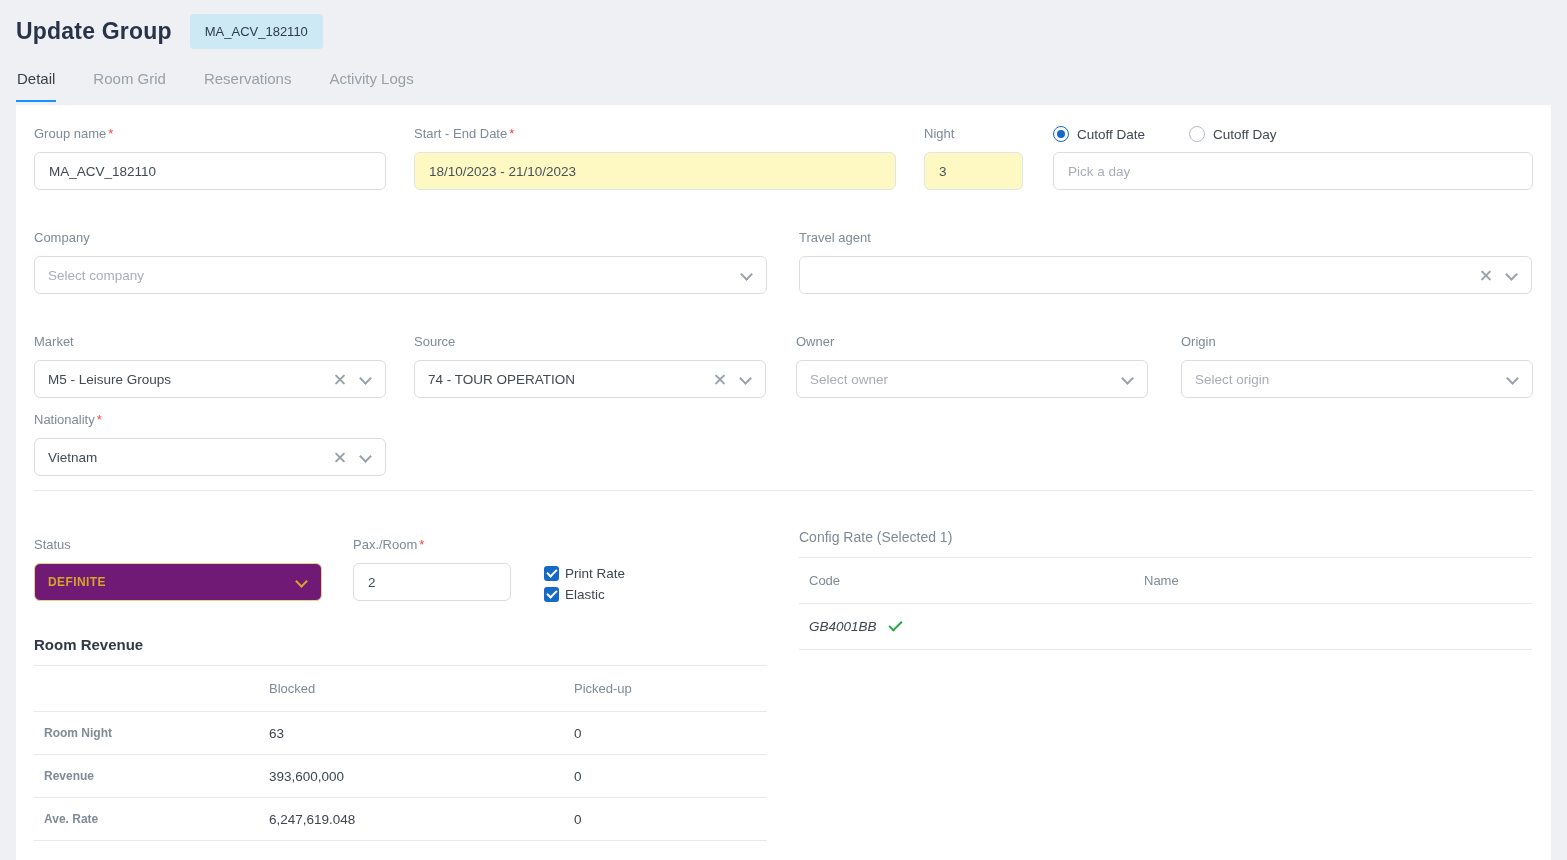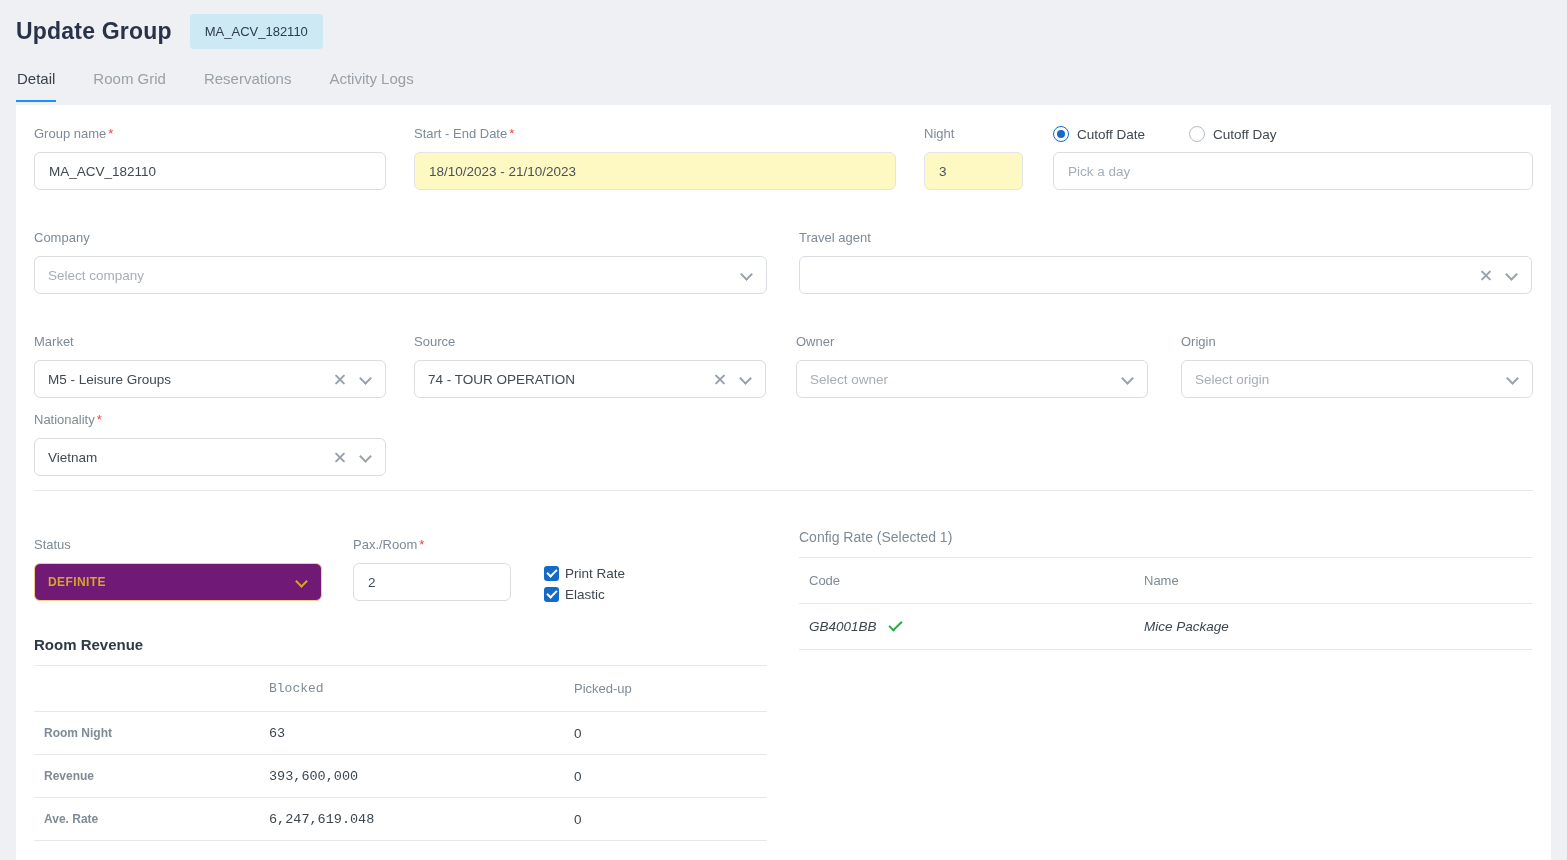--- a/index.html
+++ b/index.html
@@ -85,21 +85,21 @@
   
   .bottom { display: flex; }
 
   
   .rr-section { margin-top: 32px; }
   .rr-title { font-size: 15px; font-weight: bold; color: #2f3a47; padding-bottom: 12px; border-bottom: 1px solid #e6e9ec; }
   .rr-hrow, .rr-row { display: flex; align-items: center; border-bottom: 1px solid #e6e9ec; }
   .rr-hrow { height: 46px; }
   .rr-row { height: 43px; }
   .rr-c1 { width: 235px; padding-left: 10px; }
-  .rr-c2 { width: 305px; font-family: Liberation Mono, monospace; }
+  .rr-c2 { width: 305px; }
   .rr-c3 { flex: 1; }
   .rr-hrow div { font-size: 13px; color: #7e8a97; }
   .rr-label { font-size: 12px; font-weight: bold; color: #808b98; }
   .rr-row .rr-c2, .rr-row .rr-c3 { font-size: 13.5px; color: #3c4650; }
 
   
   .config-panel { width: 733px; margin-left: 32px; margin-top: -8px; }
   .panel-title { font-size: 14px; color: #7e8a97; padding-bottom: 12px; border-bottom: 1px solid #e6e9ec; }
   .cr-hrow, .cr-row { display: flex; align-items: center; border-bottom: 1px solid #e6e9ec; }
   .cr-hrow { height: 46px; }
@@ -282,19 +282,18 @@
         <div class="panel-title">Config Rate (Selected 1)</div>
         <div class="cr-hrow">
           <div class="cr-c1">Code</div>
           <div class="cr-c2">Name</div>
         </div>
         <div class="cr-row">
           <div class="cr-c1 code-cell">
             <span>GB4001BB</span>
             <span class="check-icon"></span>
           </div>
-          <div class="cr-c2">Mice Package</div>
         </div>
       </div>
 
     </div>
   </div>
 </div>
 
 </body></html>

